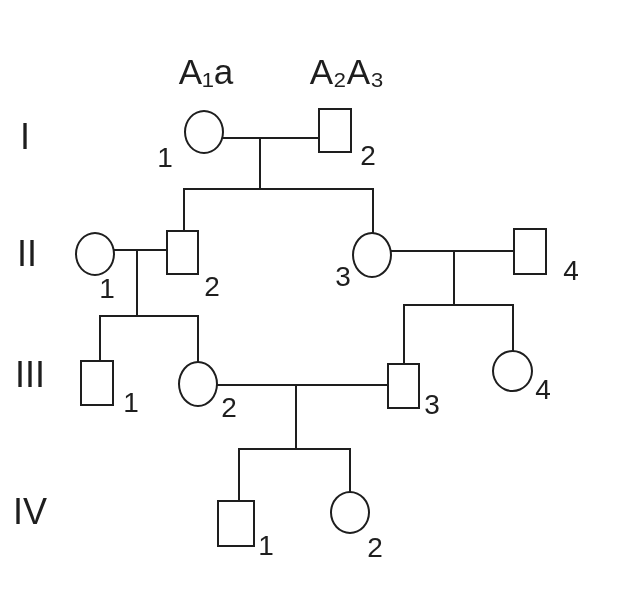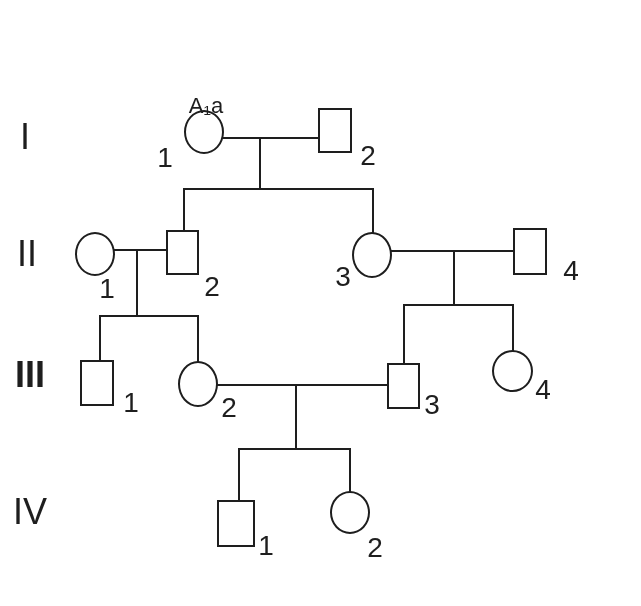--- a/index.html
+++ b/index.html
@@ -51,38 +51,38 @@
     position: absolute;
     z-index: 3;
     font-size: 36px;
     line-height: 1;
     transform: translate(-50%, -50%);
     white-space: nowrap;
   }
   .geno {
     position: absolute;
     z-index: 3;
-    font-size: 22px;
+    font-size: 35px;
     line-height: 1;
     transform: translate(-50%, -50%);
     white-space: nowrap;
-    margin-top: 35px;
   }
 </style>
 </head>
 <body>
 
 <div class="canvas">
 
   <div class="gen" style="left:25px; top:137px;">I</div>
   <div class="gen" style="left:27px; top:254px;">II</div>
-  <div class="gen" style="left:30px; top:375px;font-weight:bold;">III</div>
+  <div class="gen" style="left:30px; top:375px;">III</div>
   <div class="gen" style="left:30px; top:512px;">IV</div>
 
   <div class="geno" style="left:206px; top:71px;">A₁a</div>
+  <div class="geno" style="left:347px; top:71px;">A₂A₃</div>
 
   <div class="hline" style="left:222px; top:137px; width:98px;"></div>
   <div class="vline" style="left:259px; top:137px; height:53px;"></div>
   <div class="hline" style="left:183px; top:188px; width:191px;"></div>
   <div class="vline" style="left:183px; top:188px; height:44px;"></div>
   <div class="vline" style="left:372px; top:188px; height:46px;"></div>
 
   <div class="hline" style="left:113px; top:249px; width:55px;"></div>
   <div class="vline" style="left:136px; top:249px; height:68px;"></div>
   <div class="hline" style="left:99px;  top:315px; width:100px;"></div>

